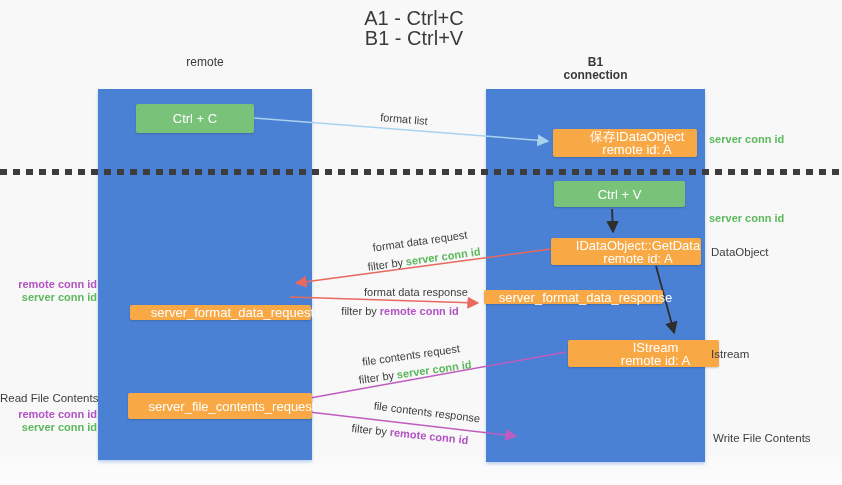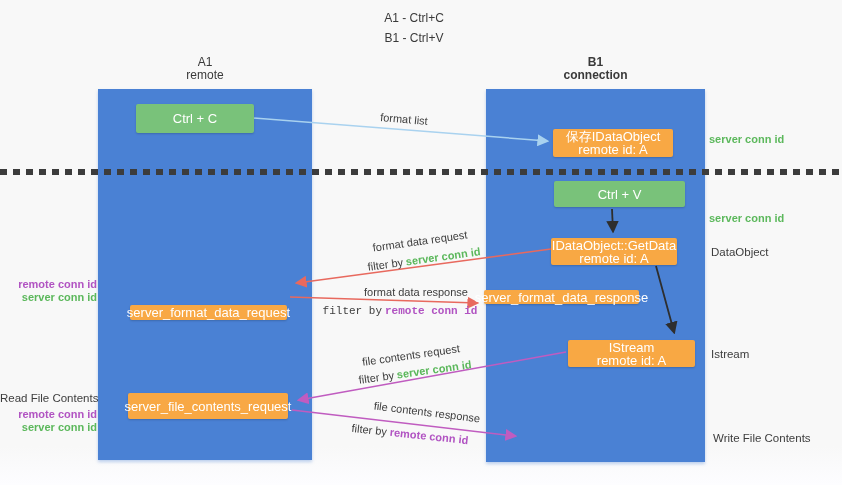--- a/index.html
+++ b/index.html
@@ -7,42 +7,42 @@
     font-family: "Liberation Sans", sans-serif;
     background:#f8f8f8;
   }
   .canvas {
     position:relative; width:842px; height:485px;
     background:linear-gradient(180deg,#f8f8f8 92%,#fdfdff 100%);
     overflow:hidden; color:#3d3d3d;
   }
   .title {
     position:absolute; top:8px; left:0; width:828px;
-    text-align:center; font-size:12px; line-height:20px; color:#3a3a3a;
+    text-align:center; font-size:20px; line-height:20px; color:#3a3a3a;
   }
   .lane-header {
     position:absolute; text-align:center; font-size:12px; line-height:13px; color:#3a3a3a;
   }
   .lane {
     position:absolute; background:#4a81d4;
     box-shadow:0 2px 3px rgba(74,129,212,0.35);
   }
   .dashes {
     position:absolute; left:0; top:169px; width:842px; height:6px;
     background-image:repeating-linear-gradient(90deg,#3c3c3c 0,#3c3c3c 7px,transparent 7px,transparent 13px);
   }
   .arrows { position:absolute; left:0; top:0; pointer-events:none; }
   .node {
     position:absolute; display:flex; flex-direction:column;
     align-items:center; justify-content:center;
     color:#fff; font-size:13px; line-height:13px; text-align:center;
     border-radius:2px; box-shadow:0 1px 2px rgba(0,0,0,0.18);
     white-space:nowrap;
   }
-  .node.orange { background:#f8a844; }
+  .node.orange { background:#f8a844;padding-left:24px; }
   .node.green  { background:#79c27a; }
   .edge-label {
     position:absolute; font-size:11px; color:#3d3d3d; white-space:nowrap;
   }
   .side-label { position:absolute; font-size:11.5px; white-space:nowrap; color:#3d3d3d; }
   .stack { position:absolute; line-height:13px; font-size:11px; white-space:nowrap; }
   .ra { text-align:right; }
   .green-bold  { color:#5cb85c; font-weight:bold; }
   .purple-bold { color:#b153c2; font-weight:bold; }
   .sp { margin-left:3px; }
@@ -51,21 +51,20 @@
 <body>
 
 <div class="canvas">
 
   <div class="title">
     <div>A1 - Ctrl+C</div>
     <div>B1 - Ctrl+V</div>
   </div>
 
   <div class="lane-header" style="left:98px; top:56px; width:214px;">
-    <div>A1</div>
     <div>remote</div>
   </div>
   <div class="lane-header" style="left:486px; top:56px; width:219px;font-weight:bold;">
     <div>B1</div>
     <div>connection</div>
   </div>
 
   <div class="lane" style="left:98px; top:89px; width:214px; height:371px;"></div>
   <div class="lane" style="left:486px; top:89px; width:219px; height:373px;"></div>
 
@@ -132,21 +131,21 @@
 
 
   <div class="edge-label" style="left:404px; top:119px; transform:translate(-50%,-50%) rotate(5deg);">format list</div>
 
   <div class="edge-label" style="left:420px; top:241px; transform:translate(-50%,-50%) rotate(-8deg);">format data request</div>
   <div class="edge-label" style="left:424px; top:259px; transform:translate(-50%,-50%) rotate(-8deg);">
     <span>filter by</span><span class="green-bold sp">server conn id</span>
   </div>
 
   <div class="edge-label" style="left:416px; top:292px; transform:translate(-50%,-50%);">format data response</div>
-  <div class="edge-label" style="left:400px; top:311px; transform:translate(-50%,-50%);font-family:Liberation Mono, monospace;">
+  <div class="edge-label" style="left:400px; top:311px; transform:translate(-50%,-50%);">
     <span>filter by</span><span class="purple-bold sp">remote conn id</span>
   </div>
 
   <div class="edge-label" style="left:411px; top:355px; transform:translate(-50%,-50%) rotate(-8deg);">file contents request</div>
   <div class="edge-label" style="left:415px; top:372px; transform:translate(-50%,-50%) rotate(-8deg);">
     <span>filter by</span><span class="green-bold sp">server conn id</span>
   </div>
 
   <div class="edge-label" style="left:427px; top:412px; transform:translate(-50%,-50%) rotate(7deg);">file contents response</div>
   <div class="edge-label" style="left:410px; top:434px; transform:translate(-50%,-50%) rotate(6deg);">

